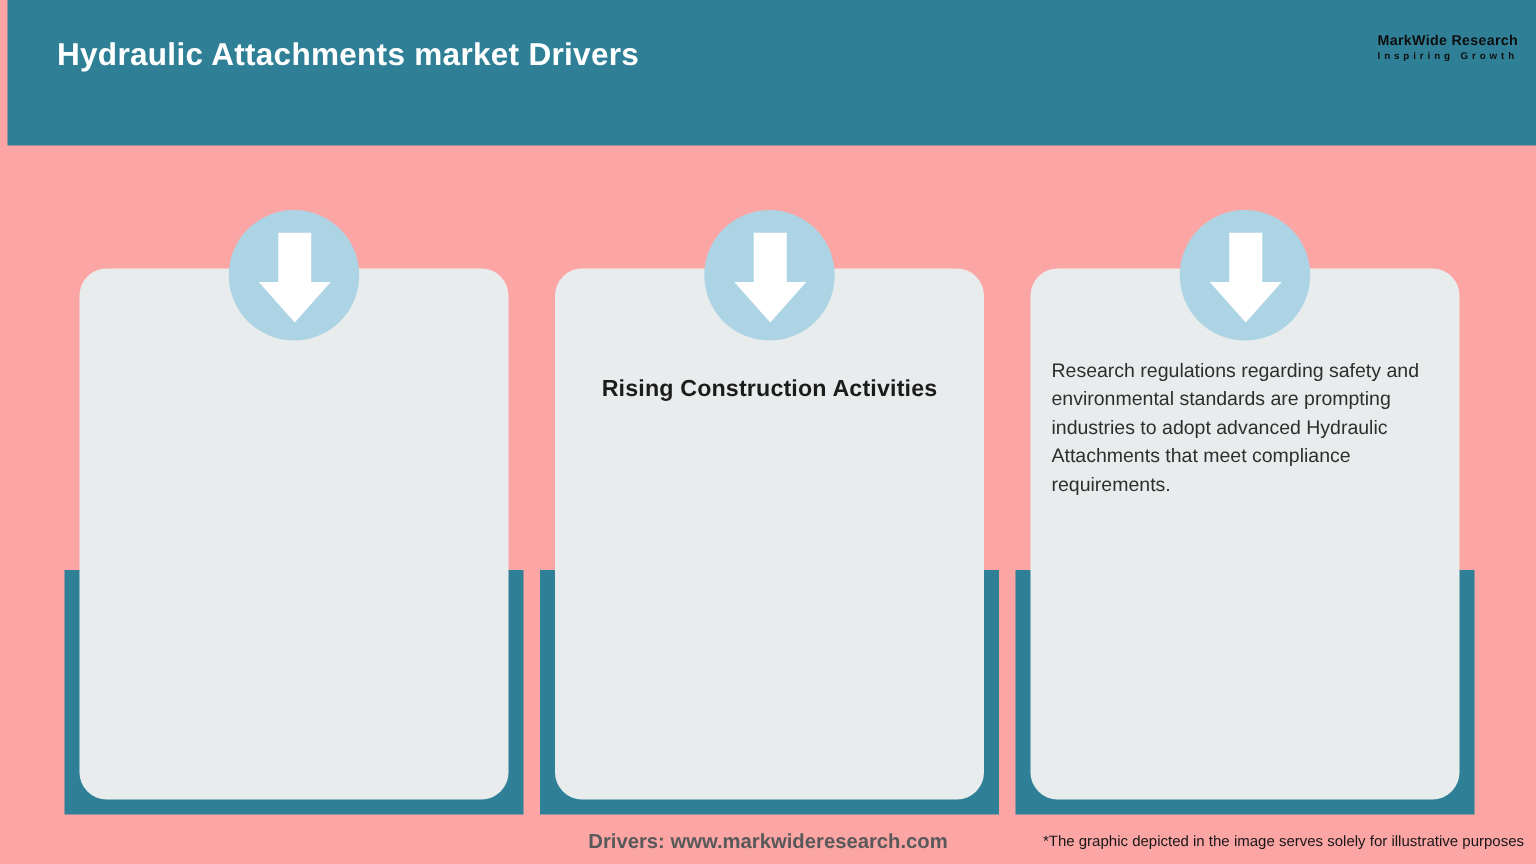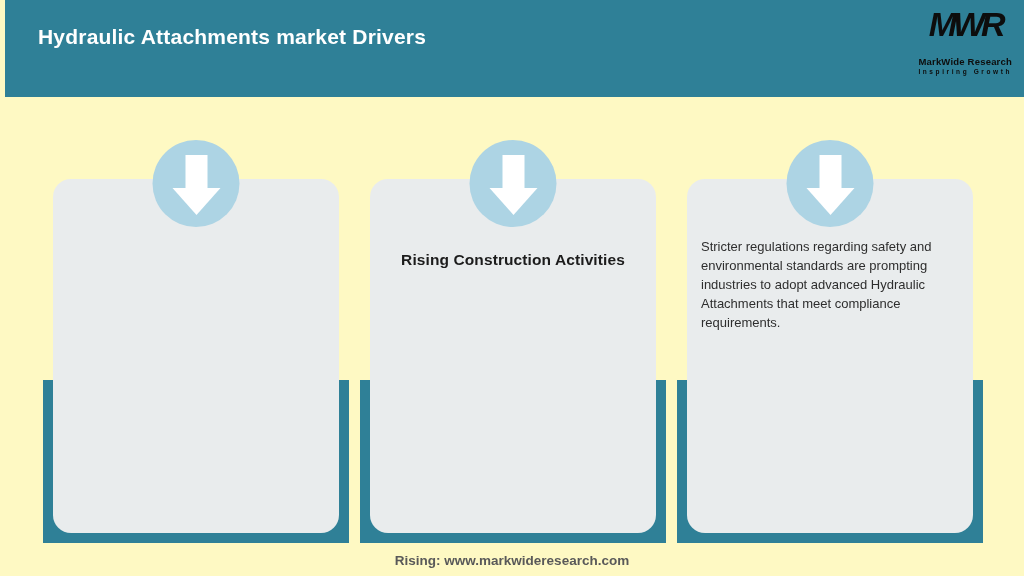--- a/index.html
+++ b/index.html
@@ -1,21 +1,21 @@
 <!DOCTYPE html>
 <html><head>
 <meta charset="utf-8">
 <style>
   html, body { margin: 0; padding: 0; background: #ffffff; }
   * { box-sizing: border-box; }
   .canvas {
     position: relative;
     width: 1024px;
     height: 576px;
-    background: #fef9c3;
+    background: #fca5a5;
     overflow: hidden;
     font-family: "Liberation Sans", sans-serif;
   }
 
   
   .header {
     position: absolute;
     left: 5px; top: 0; right: 0;
     height: 97px;
     background: #2F8097;
@@ -135,21 +135,20 @@
 </style>
 </head>
 <body>
 
 <div class="canvas">
 
   <div class="header">
     <div class="header-title">Hydraulic Attachments market Drivers</div>
 
     <div class="logo">
-      <span class="logo-mark">MWR</span>
       <span class="logo-name">MarkWide Research</span>
       <span class="logo-tagline">Inspiring Growth</span>
     </div>
   </div>
 
   <div class="card card-1">
     <div class="card-frame"></div>
     <div class="card-panel">
     </div>
     <div class="card-circle">
@@ -169,25 +168,26 @@
       <svg width="54" height="62" viewBox="0 0 54 62">
         <rect x="16" y="0" width="22" height="34" fill="#FFFFFF"></rect>
         <polygon points="3,33 51,33 27,60" fill="#FFFFFF"></polygon>
       </svg>
     </div>
   </div>
 
   <div class="card card-3">
     <div class="card-frame"></div>
     <div class="card-panel">
-      <div class="card-desc">Stricter regulations regarding safety and environmental standards are prompting industries to adopt advanced Hydraulic Attachments that meet compliance requirements.</div>
+      <div class="card-desc">Research regulations regarding safety and environmental standards are prompting industries to adopt advanced Hydraulic Attachments that meet compliance requirements.</div>
     </div>
     <div class="card-circle">
       <svg width="54" height="62" viewBox="0 0 54 62">
         <rect x="16" y="0" width="22" height="34" fill="#FFFFFF"></rect>
         <polygon points="3,33 51,33 27,60" fill="#FFFFFF"></polygon>
       </svg>
     </div>
   </div>
 
-  <div class="footer-source">Rising: www.markwideresearch.com</div>
+  <div class="footer-source">Drivers: www.markwideresearch.com</div>
+  <div class="footer-disclaimer">*The graphic depicted in the image serves solely for illustrative purposes</div>
 
 </div>
 
 </body></html>

